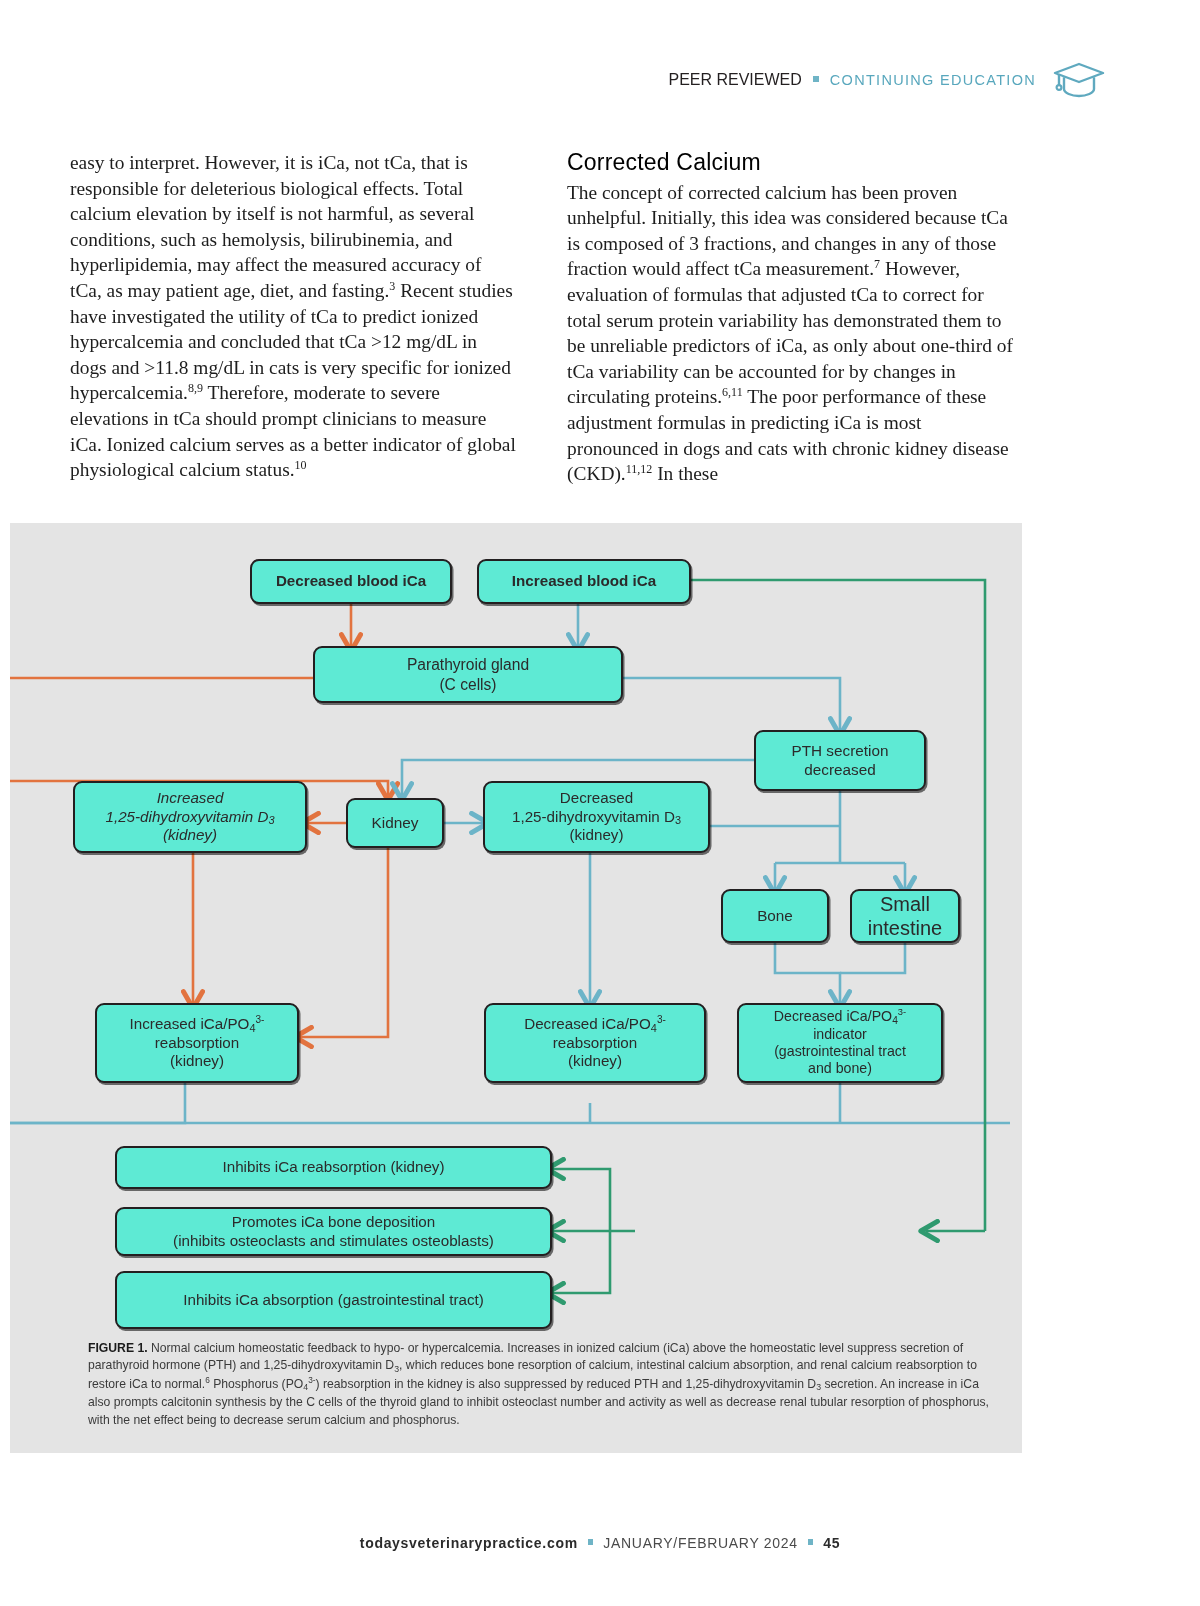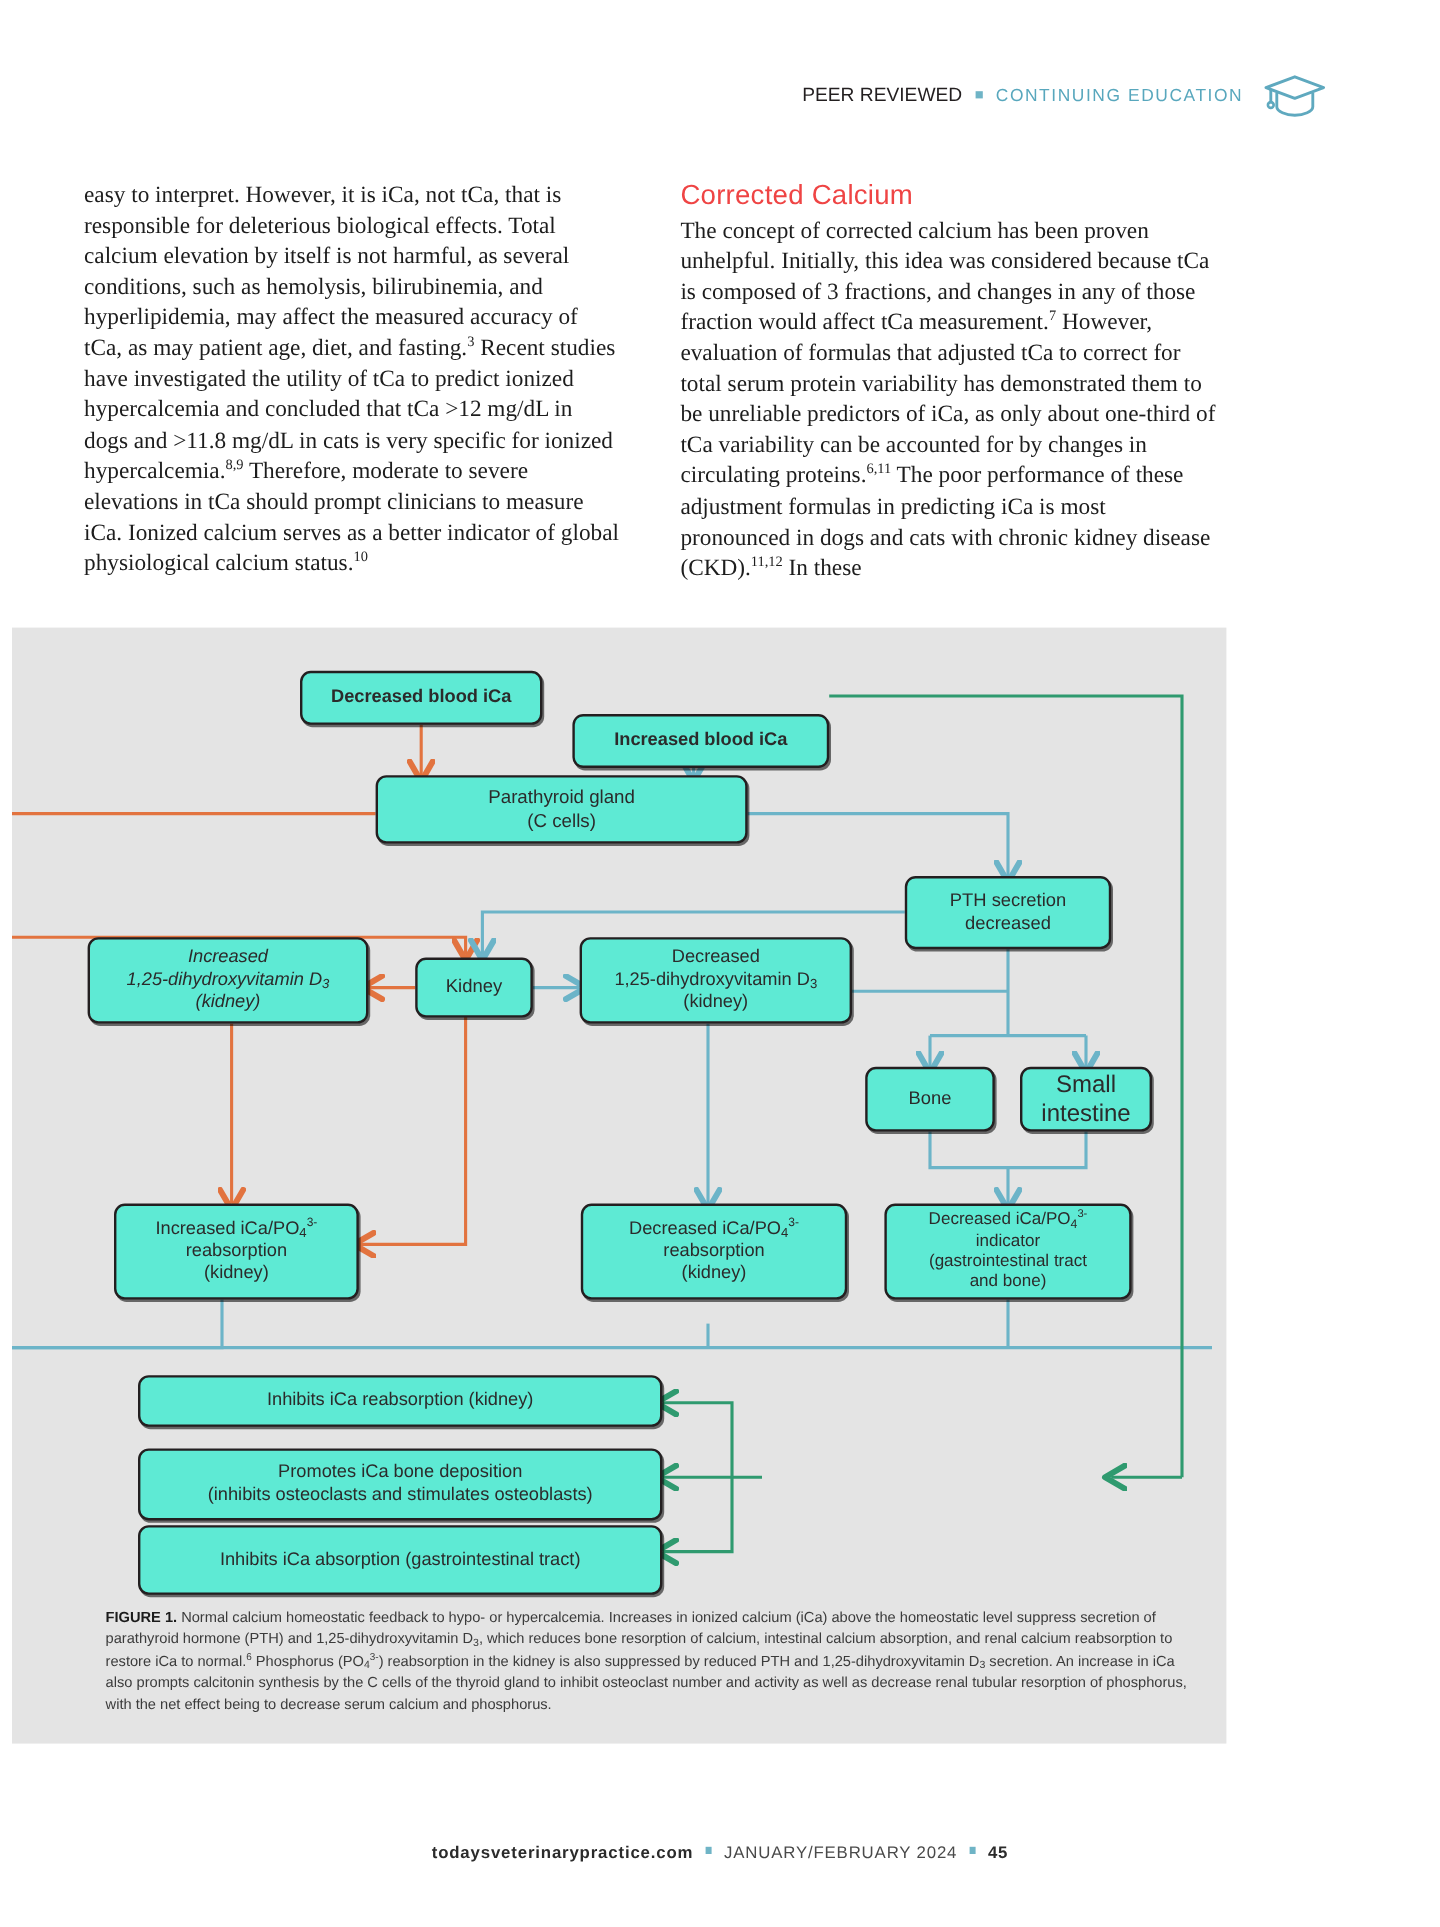--- a/index.html
+++ b/index.html
@@ -33,21 +33,21 @@
     position:absolute; top:150px; width:447px;
     font-family:"Liberation Serif", serif;
     font-size:19.4px; line-height:25.6px;
     color:#1d1d1d; text-align:left;
   }
   .col-left{ left:70px; }
   .col-right{ left:567px; }
   .col p{ margin:0; }
   .sec-head{
     font-family:"Liberation Sans", sans-serif;
-    font-size:23px; font-weight:400; color:#ef4444;
+    font-size:23px; font-weight:400; color:#000000;
     margin:0 0 4px 0; letter-spacing:.2px;
   }
   sup{ font-size:.62em; vertical-align:super; line-height:0; }
 
   
   .figure-panel{
     position:absolute; left:10px; top:523px;
     width:1012px; height:930px;
     background:#e4e4e4;
   }
@@ -189,21 +189,21 @@
         <path d="M625,708 L542,708" stroke="#2f9a6f" marker-end="url(#ag)"></path>
         <path d="M600,708 L600,646 L542,646" stroke="#2f9a6f" marker-end="url(#ag)"></path>
         <path d="M600,708 L600,770 L542,770" stroke="#2f9a6f" marker-end="url(#ag)"></path>
       </g>
     </svg>
 
     <div class="node bold" style="left:240px; top:36px; width:202px; height:45px; font-size:15.2px;">
       <span class="txt">Decreased blood iCa</span>
     </div>
 
-    <div class="node bold" style="left:467px; top:36px; width:214px; height:45px; font-size:15.2px;margin-top:36px;">
+    <div class="node bold" style="left:467px; top:36px; width:214px; height:45px; font-size:15.2px;">
       <span class="txt">Increased blood iCa</span>
     </div>
 
     <div class="node" style="left:303px; top:123px; width:310px; height:57px; font-size:15.6px;">
       <span class="txt">
         <span>Parathyroid gland</span><br>
         <span>(C cells)</span>
       </span>
     </div>
 
@@ -267,21 +267,21 @@
         <span>indicator</span><br>
         <span>(gastrointestinal tract</span><br>
         <span>and bone)</span>
       </span>
     </div>
 
     <div class="node" style="left:105px; top:623px; width:437px; height:43px; font-size:15.2px;">
       <span class="txt">Inhibits iCa reabsorption (kidney)</span>
     </div>
 
-    <div class="node" style="left:105px; top:684px; width:437px; height:60px; font-size:15.2px;">
+    <div class="node" style="left:105px; top:684px; width:437px; height:49px; font-size:15.2px;">
       <span class="txt">
         <span>Promotes iCa bone deposition</span><br>
         <span>(inhibits osteoclasts and stimulates osteoblasts)</span>
       </span>
     </div>
 
     <div class="node" style="left:105px; top:748px; width:437px; height:58px; font-size:15.2px;">
       <span class="txt">Inhibits iCa absorption (gastrointestinal tract)</span>
     </div>
 

